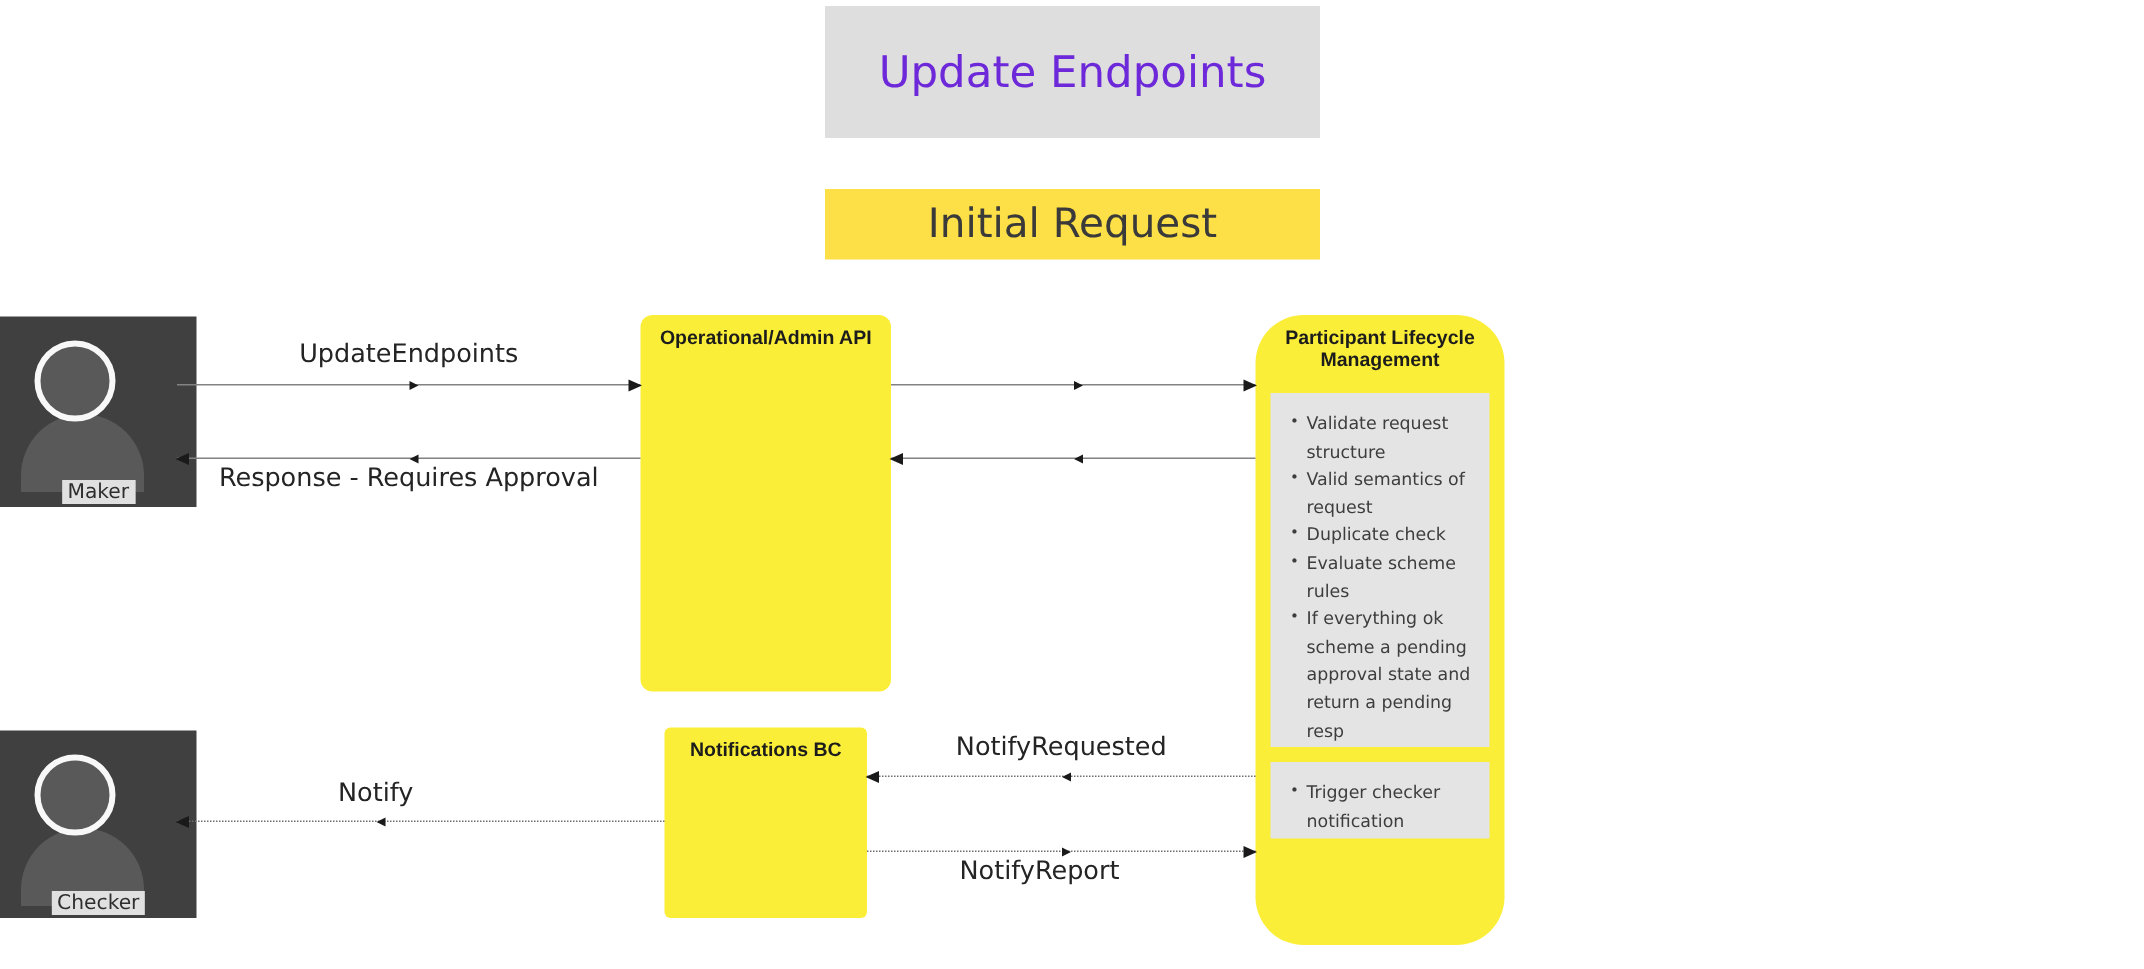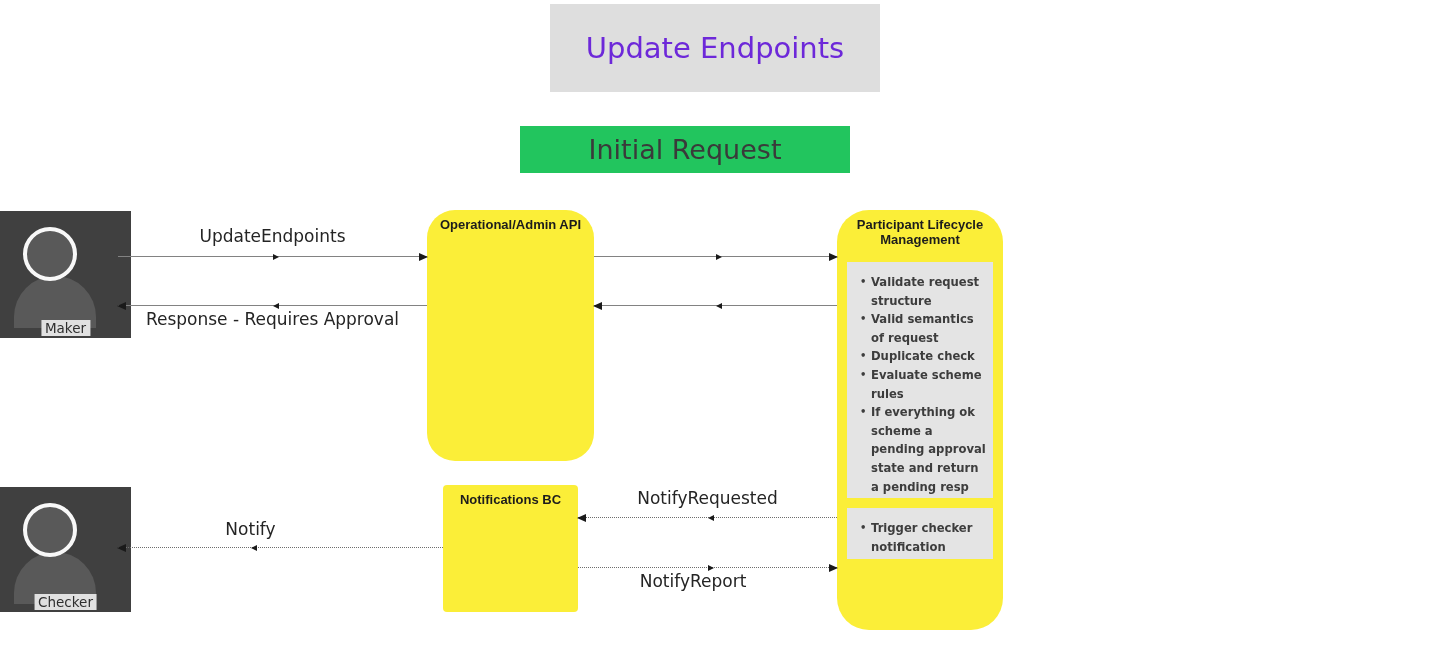--- a/index.html
+++ b/index.html
@@ -10,22 +10,22 @@
     font-family:"DejaVu Sans",sans-serif;
     overflow:hidden;
   }
   
   .title-box{
     position:absolute;left:550px;top:4px;width:330px;height:88px;
     background:#DEDEDE;display:flex;align-items:center;justify-content:center;
     font-size:29px;color:#6d28d9;
   }
   .subtitle-box{
-    position:absolute;left:520px;top:126px;width:330px;height:47px;
-    background:#22c55e;display:flex;align-items:center;justify-content:center;
+    position:absolute;left:550px;top:126px;width:330px;height:47px;
+    background:#fde047;display:flex;align-items:center;justify-content:center;
     font-size:27px;color:#3A3A3A;
   }
   
   .actor{
     position:absolute;left:0;width:117px;background:#404040;padding-left:14px;
   }
   .actor.maker{top:211px;height:127px;}
   .actor.checker{top:487px;height:125px;}
   .person-head{
     position:absolute;left:23px;top:16px;width:46px;height:46px;
@@ -42,31 +42,31 @@
   }
   
   .participant{
     position:absolute;background:#FBEE38;border-radius:32px;
   }
   .participant .ptitle{
     font-family:"Liberation Sans",sans-serif;font-weight:bold;
     font-size:13px;color:#1C1C1C;text-align:center;padding-top:7px;
     line-height:15px;
   }
-  .api-box{left:427px;top:210px;width:167px;height:251px;border-radius:28px;}
+  .api-box{left:427px;top:210px;width:167px;height:251px;border-radius:8px;}
   .plm-box{left:837px;top:210px;width:166px;height:420px;}
   .notif-box{left:443px;top:485px;width:135px;height:127px;border-radius:4px;}
   
   .note{
     position:absolute;background:#E4E4E4;color:#3D3D3D;
     font-size:11.6px;line-height:18.6px;
   }
   .note-validation{left:847px;top:262px;width:146px;height:236px;}
   .note-trigger{left:847px;top:508px;width:146px;height:51px;}
-  .note ul{margin:0;padding:11px 6px 0 10px;list-style:none;font-weight:bold;}
+  .note ul{margin:0;padding:11px 6px 0 10px;list-style:none;}
   .note li{position:relative;padding-left:14px;}
   .note li::before{content:"\2022";position:absolute;left:3px;font-size:10px;}
   
   .msg-line{position:absolute;height:0;border-top:1px solid #828282;}
   .msg-line.dotted{border-top:1.5px dotted #6E6E6E;}
   .ah{position:absolute;width:0;height:0;}
   .ah-r{right:-1px;top:-4.5px;border-left:9px solid #1A1A1A;border-top:4px solid transparent;border-bottom:4px solid transparent;}
   .ah-l{left:-1px;top:-4.5px;border-right:9px solid #1A1A1A;border-top:4px solid transparent;border-bottom:4px solid transparent;}
   .tick{position:absolute;left:50%;width:0;height:0;top:-3.5px;}
   .tick-r{border-left:6px solid #1A1A1A;border-top:3px solid transparent;border-bottom:3px solid transparent;}

